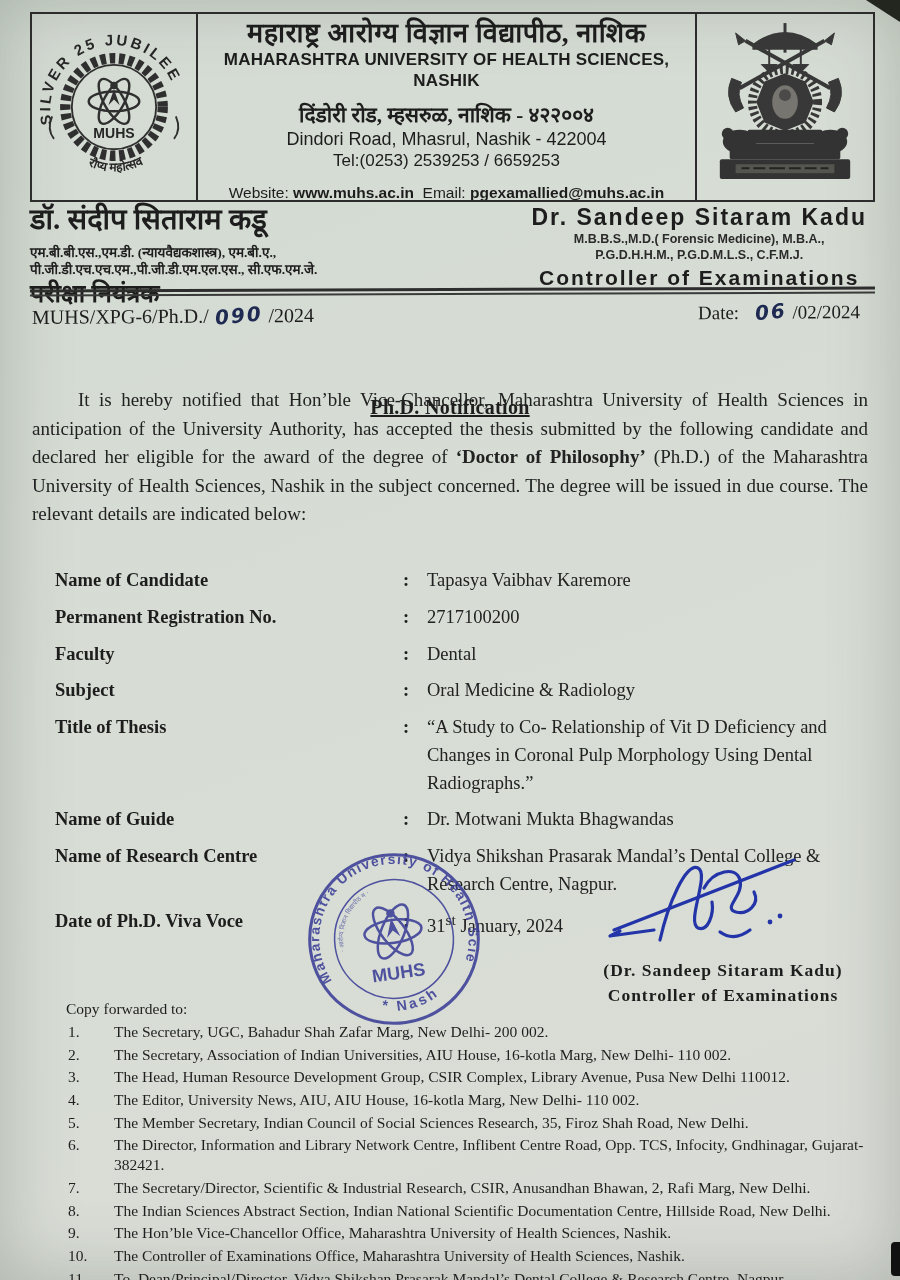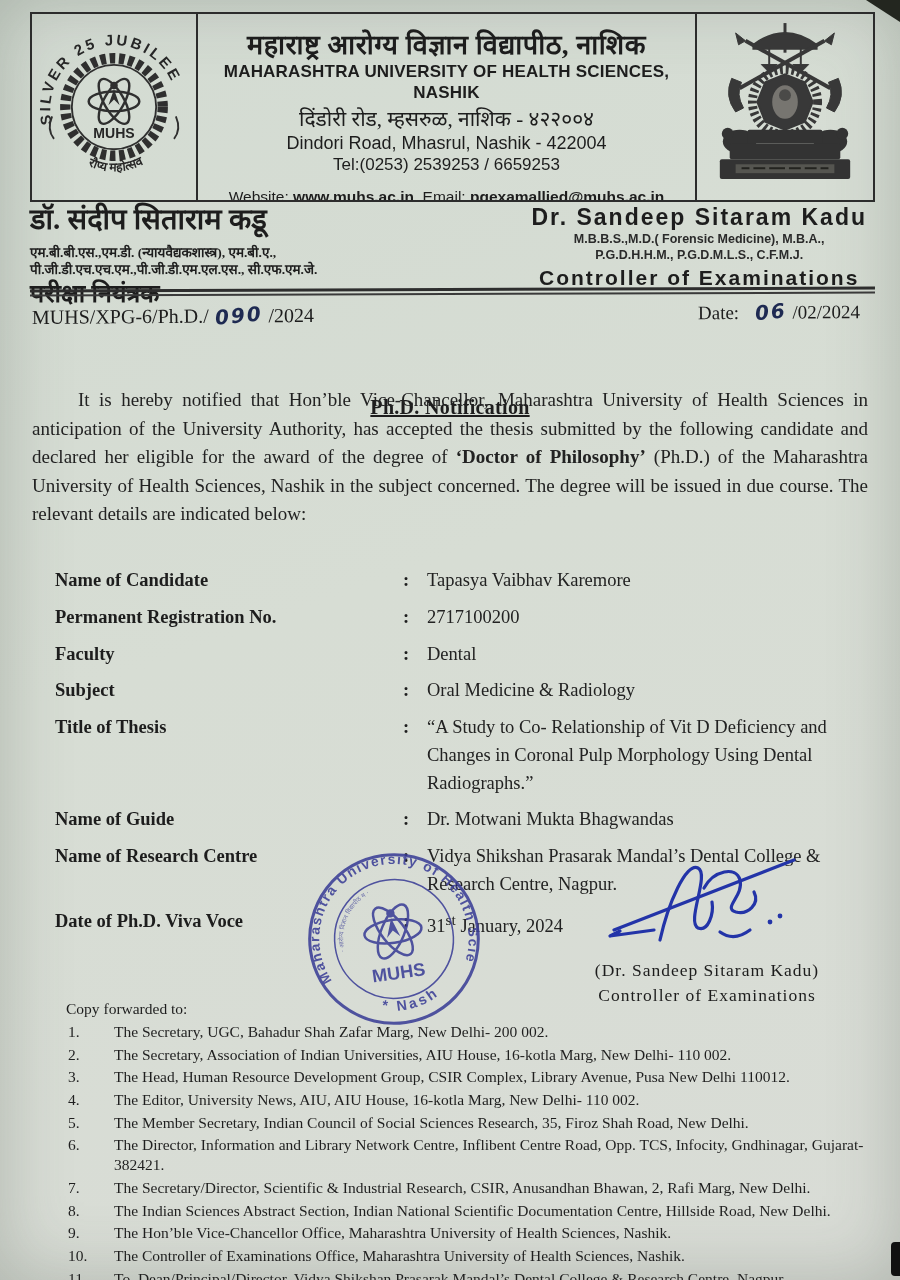--- a/index.html
+++ b/index.html
@@ -20,25 +20,25 @@
     background:#23261f; clip-path:polygon(100% 0,0 0,100% 100%); }
   .edge-blob { position:absolute; right:0; top:1242px; width:9px; height:34px;
     background:#101010; border-radius:4px 0 0 4px; }
 
   
   .header-box {
     position:absolute; left:30px; top:12px; right:25px; height:190px;
     border:2px solid #2c2c2c; display:flex; background:rgba(255,255,255,.04);
   }
   .hcell-left { width:166px; border-right:2px solid #2c2c2c; display:flex; align-items:center; justify-content:center; }
-  .hcell-center { flex:1; text-align:center; padding-top:16px; overflow:hidden; }
+  .hcell-center { flex:1; text-align:center; padding-top:4px; overflow:hidden; }
   .hcell-right { width:178px; border-left:2px solid #2c2c2c; display:flex; align-items:center; justify-content:center; }
   .dev-title { font-size:27px; font-weight:bold; line-height:1.15; letter-spacing:.5px; }
   .eng-title { font-family:"Liberation Sans",sans-serif; font-size:17px; font-weight:bold; line-height:1.25; letter-spacing:.2px; }
-  .dev-addr { font-size:21px; font-weight:normal; margin-top:0; }
+  .dev-addr { font-size:21px; font-weight:bold; margin-top:8px; }
   .eng-addr { font-family:"Liberation Sans",sans-serif; font-size:18px; margin-top:1px; }
   .tel-line { font-family:"Liberation Sans",sans-serif; font-size:17px; margin-top:1px; }
   .web-line { font-family:"Liberation Sans",sans-serif; font-size:15.5px; margin-top:13px; }
   .web-line b { font-weight:bold; }
   .email-u { font-weight:bold; border-bottom:1.5px solid #222; }
 
   
   .officer { position:absolute; left:30px; top:204px; right:13px; height:88px; display:flex; justify-content:space-between; }
   .off-left { line-height:1.1; }
   .off-name-dev { font-size:29px; font-weight:bold; }
@@ -69,22 +69,22 @@
   .details { position:absolute; left:55px; right:40px; top:567px; }
   .drow { display:grid; grid-template-columns:330px 42px 1fr; margin-bottom:9px; font-size:18.5px; line-height:1.5; }
   .dlabel { font-weight:bold; }
   .dcolon { font-weight:bold; text-align:center; }
   .dvalue { color:#222; max-width:440px; }
 
   
   .sign-zone { position:absolute; left:0; right:0; top:846px; height:170px; }
   .stamp { position:absolute; left:303px; top:2px; width:182px; height:182px; opacity:.88; transform:rotate(-8deg); }
   .signature { position:absolute; right:88px; top:-2px; width:210px; height:118px; }
-  .sig-text { position:absolute; right:48px; top:112px; width:290px; text-align:center;
-    font-weight:normal; font-size:17.5px; letter-spacing:1px; line-height:1.45; }
+  .sig-text { position:absolute; right:32px; top:112px; width:290px; text-align:center;
+    font-weight:bold; font-size:17.5px; letter-spacing:1px; line-height:1.45; }
 
   
   .copy-block { position:absolute; left:66px; right:30px; top:1000px; }
   .copy-head { font-size:15.5px; margin-bottom:4px; }
   .copy-item { display:grid; grid-template-columns:48px 1fr; font-size:15.5px; line-height:1.3; margin-bottom:2.5px; color:#1f1f1f; }
   .copy-num { padding-left:2px; }
 </style>
 </head>
 <body>
 

